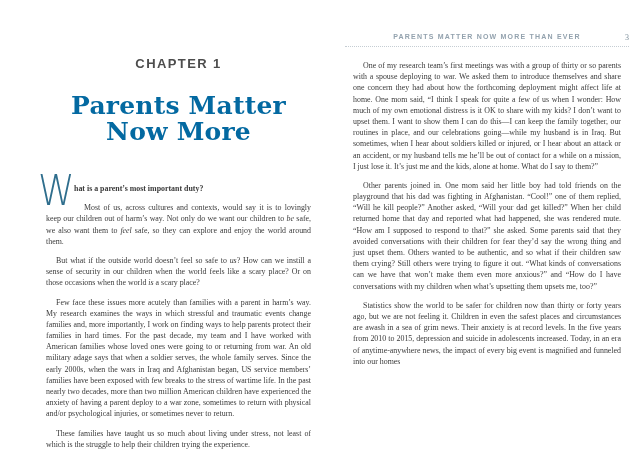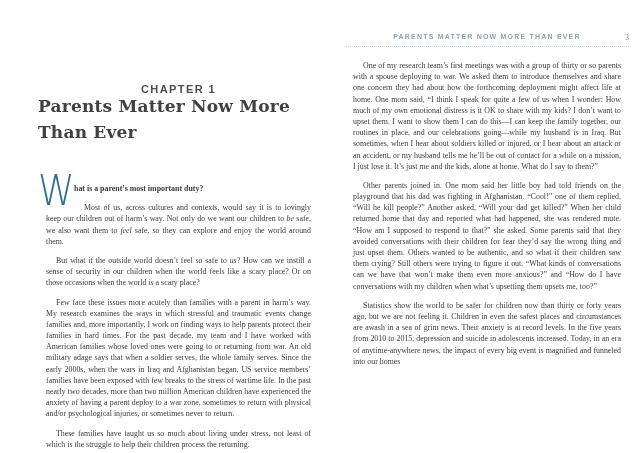--- a/index.html
+++ b/index.html
@@ -14,37 +14,37 @@
     background: #ffffff;
   }
   
   .page-left {
     position: absolute;
     left: 38px; top: 0;
     width: 281px; height: 453px;
   }
   .chapter-label {
     position: absolute;
-    top: 83px; left: 0; width: 100%;
+    top: 56px; left: 0; width: 100%;
     text-align: center;
     font-family: "Liberation Sans", sans-serif;
-    font-size: 11px;
+    font-size: 13px;
     letter-spacing: 1.4px;
     color: #4d4d4d;
     font-weight: bold;
   }
   .chapter-title {
     position: absolute;
     top: 93px; left: 0; width: 100%;
-    text-align: left;
+    text-align: center;
     font-family: "DejaVu Serif", serif;
     font-weight: bold;
-    font-size: 17px;
+    font-size: 25px;
     line-height: 26px;
-    color: #404040;
+    color: #0369a1;
     letter-spacing: 0.2px;
   }
   
   .body-copy {
     font-family: "Liberation Serif", serif;
     font-size: 7.9px;
     line-height: 11.18px;
     color: #3a3a3a;
     text-align: justify;
   }
@@ -106,31 +106,30 @@
 </head>
 <body>
 
 <div class="spread">
 
   <div class="page-left">
     <div class="chapter-label">CHAPTER 1</div>
 
     <div class="chapter-title">
       <div>Parents Matter Now More</div>
-      <div>Than Ever</div>
     </div>
 
     <div class="left-body body-copy">
       <span class="dropcap">W</span>
       <p class="no-indent">hat is a parent’s most important duty?</p>
       <div>
           <p>Most of us, across cultures and contexts, would say it is to lovingly keep our children out of harm’s way. Not only do we want our children to <i>be</i> safe, we also want them to <i>feel</i> safe, so they can explore and enjoy the world around them.</p>
           <p>But what if the outside world doesn’t feel so safe to <i>us</i>? How can we instill a sense of security in our children when the world feels like a scary place? Or on those occasions when the world <i>is</i> a scary place?</p>
           <p>Few face these issues more acutely than families with a parent in harm’s way. My research examines the ways in which stressful and traumatic events change families and, more importantly, I work on finding ways to help parents protect their families in hard times. For the past decade, my team and I have worked with American families whose loved ones were going to or returning from war. An old military adage says that when a soldier serves, the whole family serves. Since the early 2000s, when the wars in Iraq and Afghanistan began, US service members’ families have been exposed with few breaks to the stress of wartime life. In the past nearly two decades, more than two million American children have experienced the anxiety of having a parent deploy to a war zone, sometimes to return with physical and/or psychological injuries, or sometimes never to return.</p>
-          <p>These families have taught us so much about living under stress, not least of which is the struggle to help their children process the returning.</p>
+          <p>These families have taught us so much about living under stress, not least of which is the struggle to help their children trying the experience.</p>
         </div>
     </div>
   </div>
 
   <div class="page-right">
     <div class="running-header">PARENTS MATTER NOW MORE THAN EVER</div>
     <div class="folio">3</div>
     <div class="header-rule"></div>
 
     <div class="right-body body-copy">

